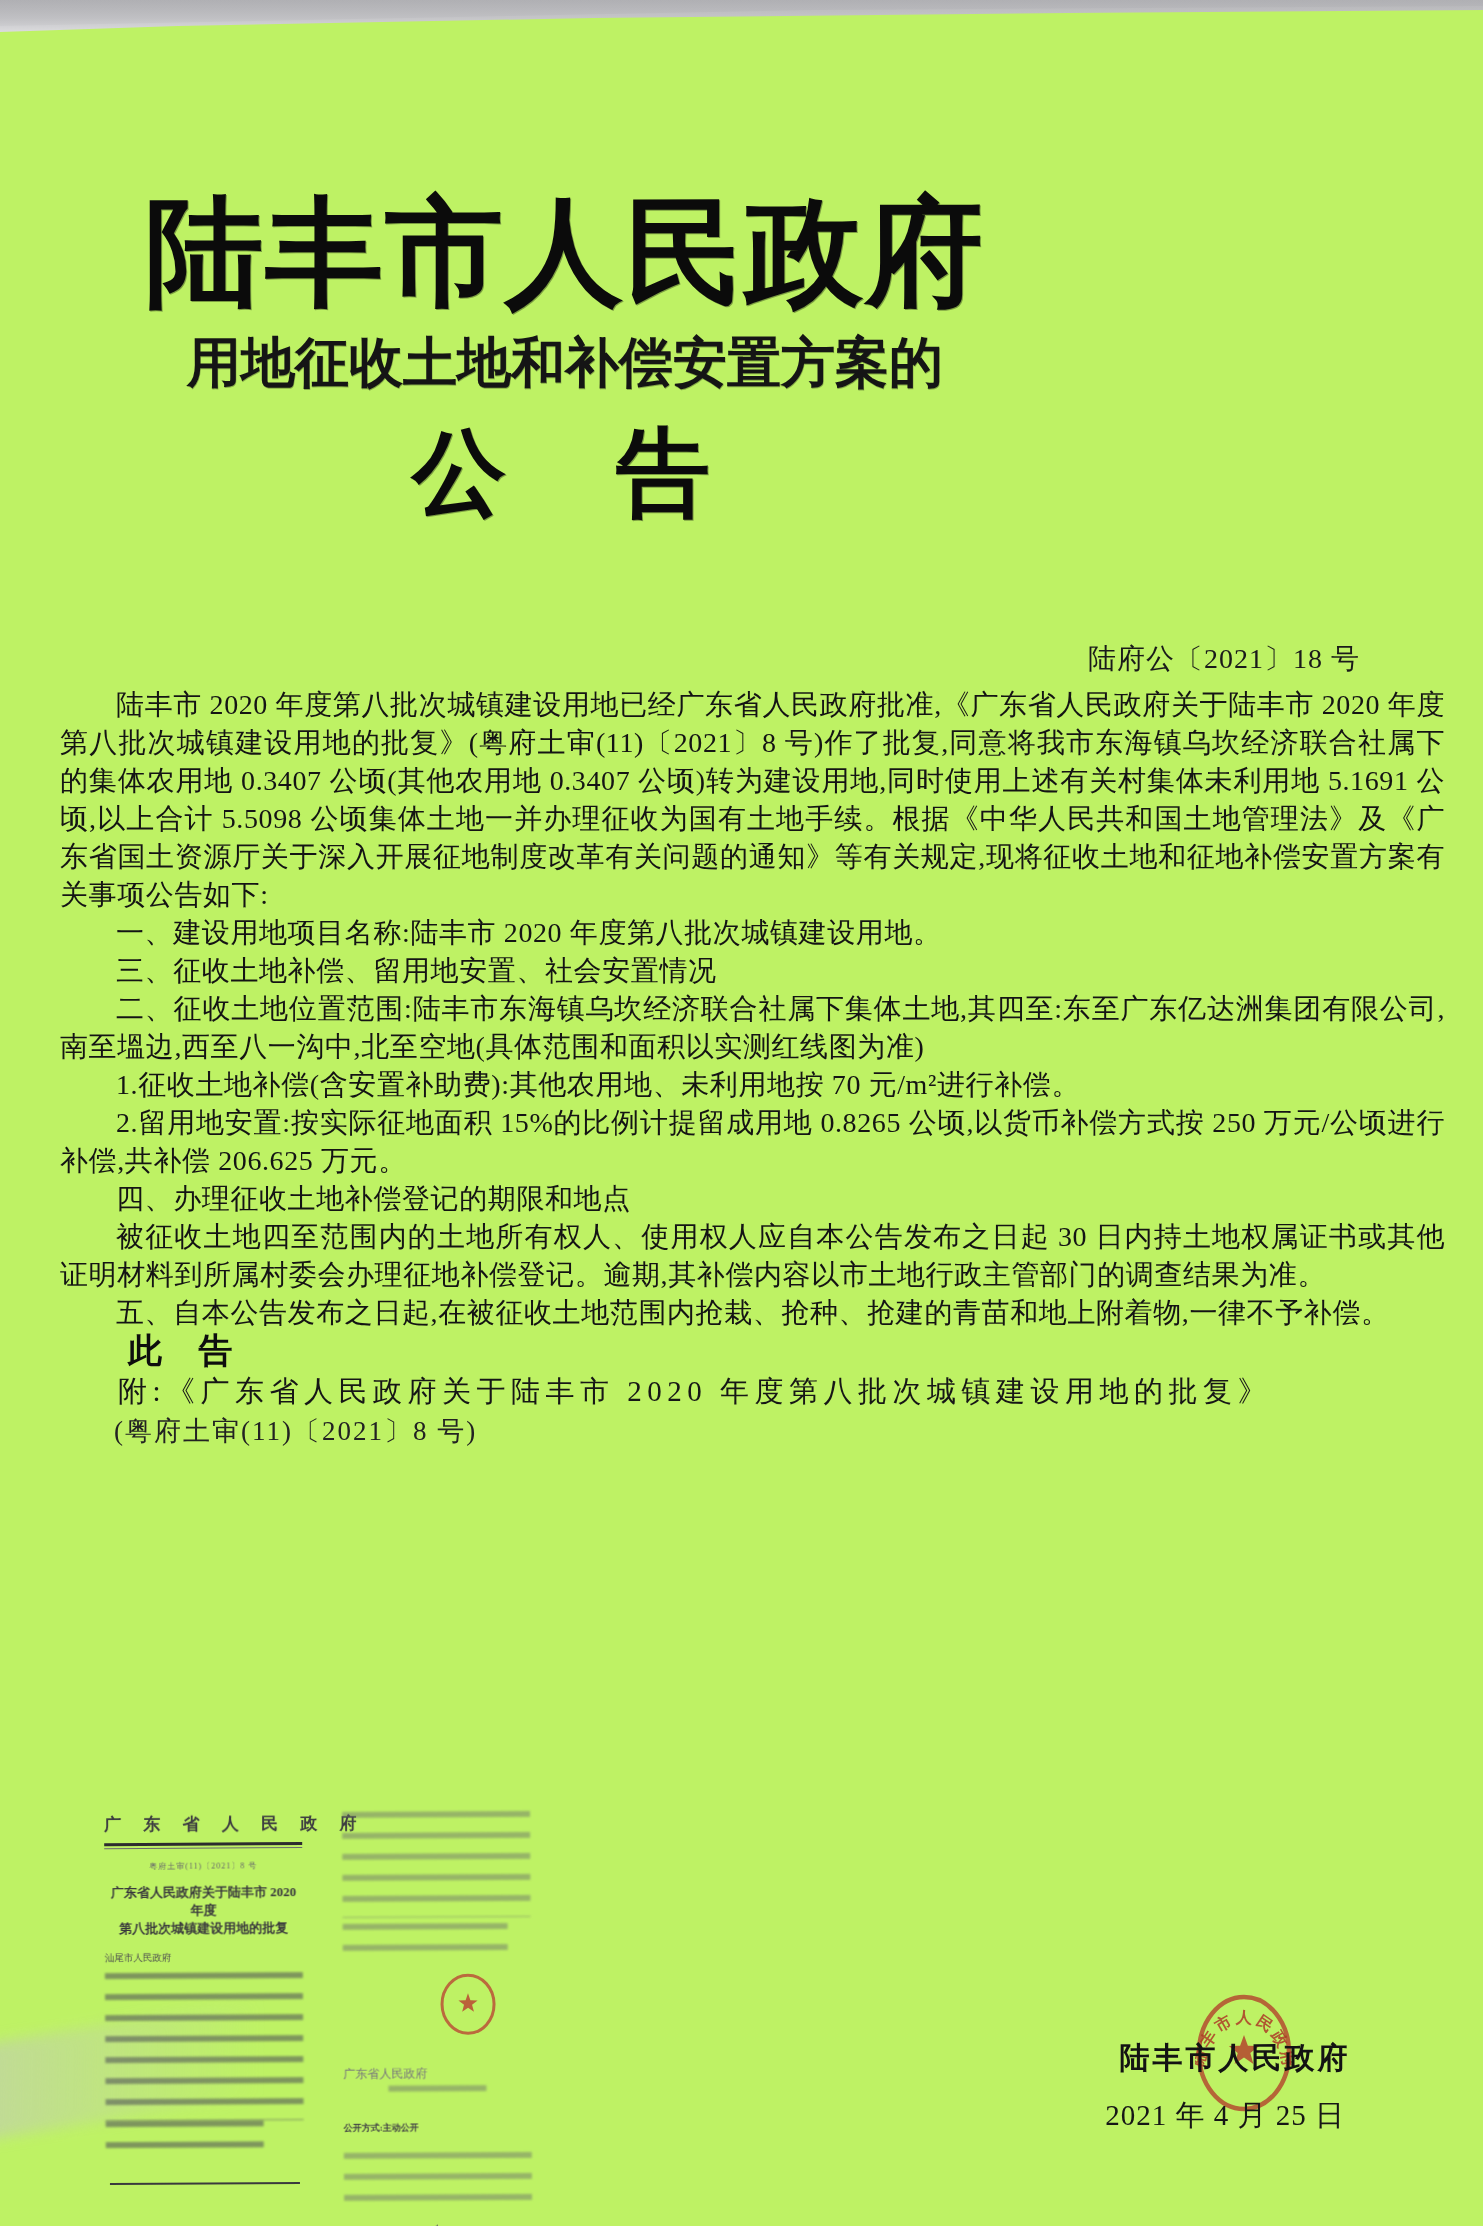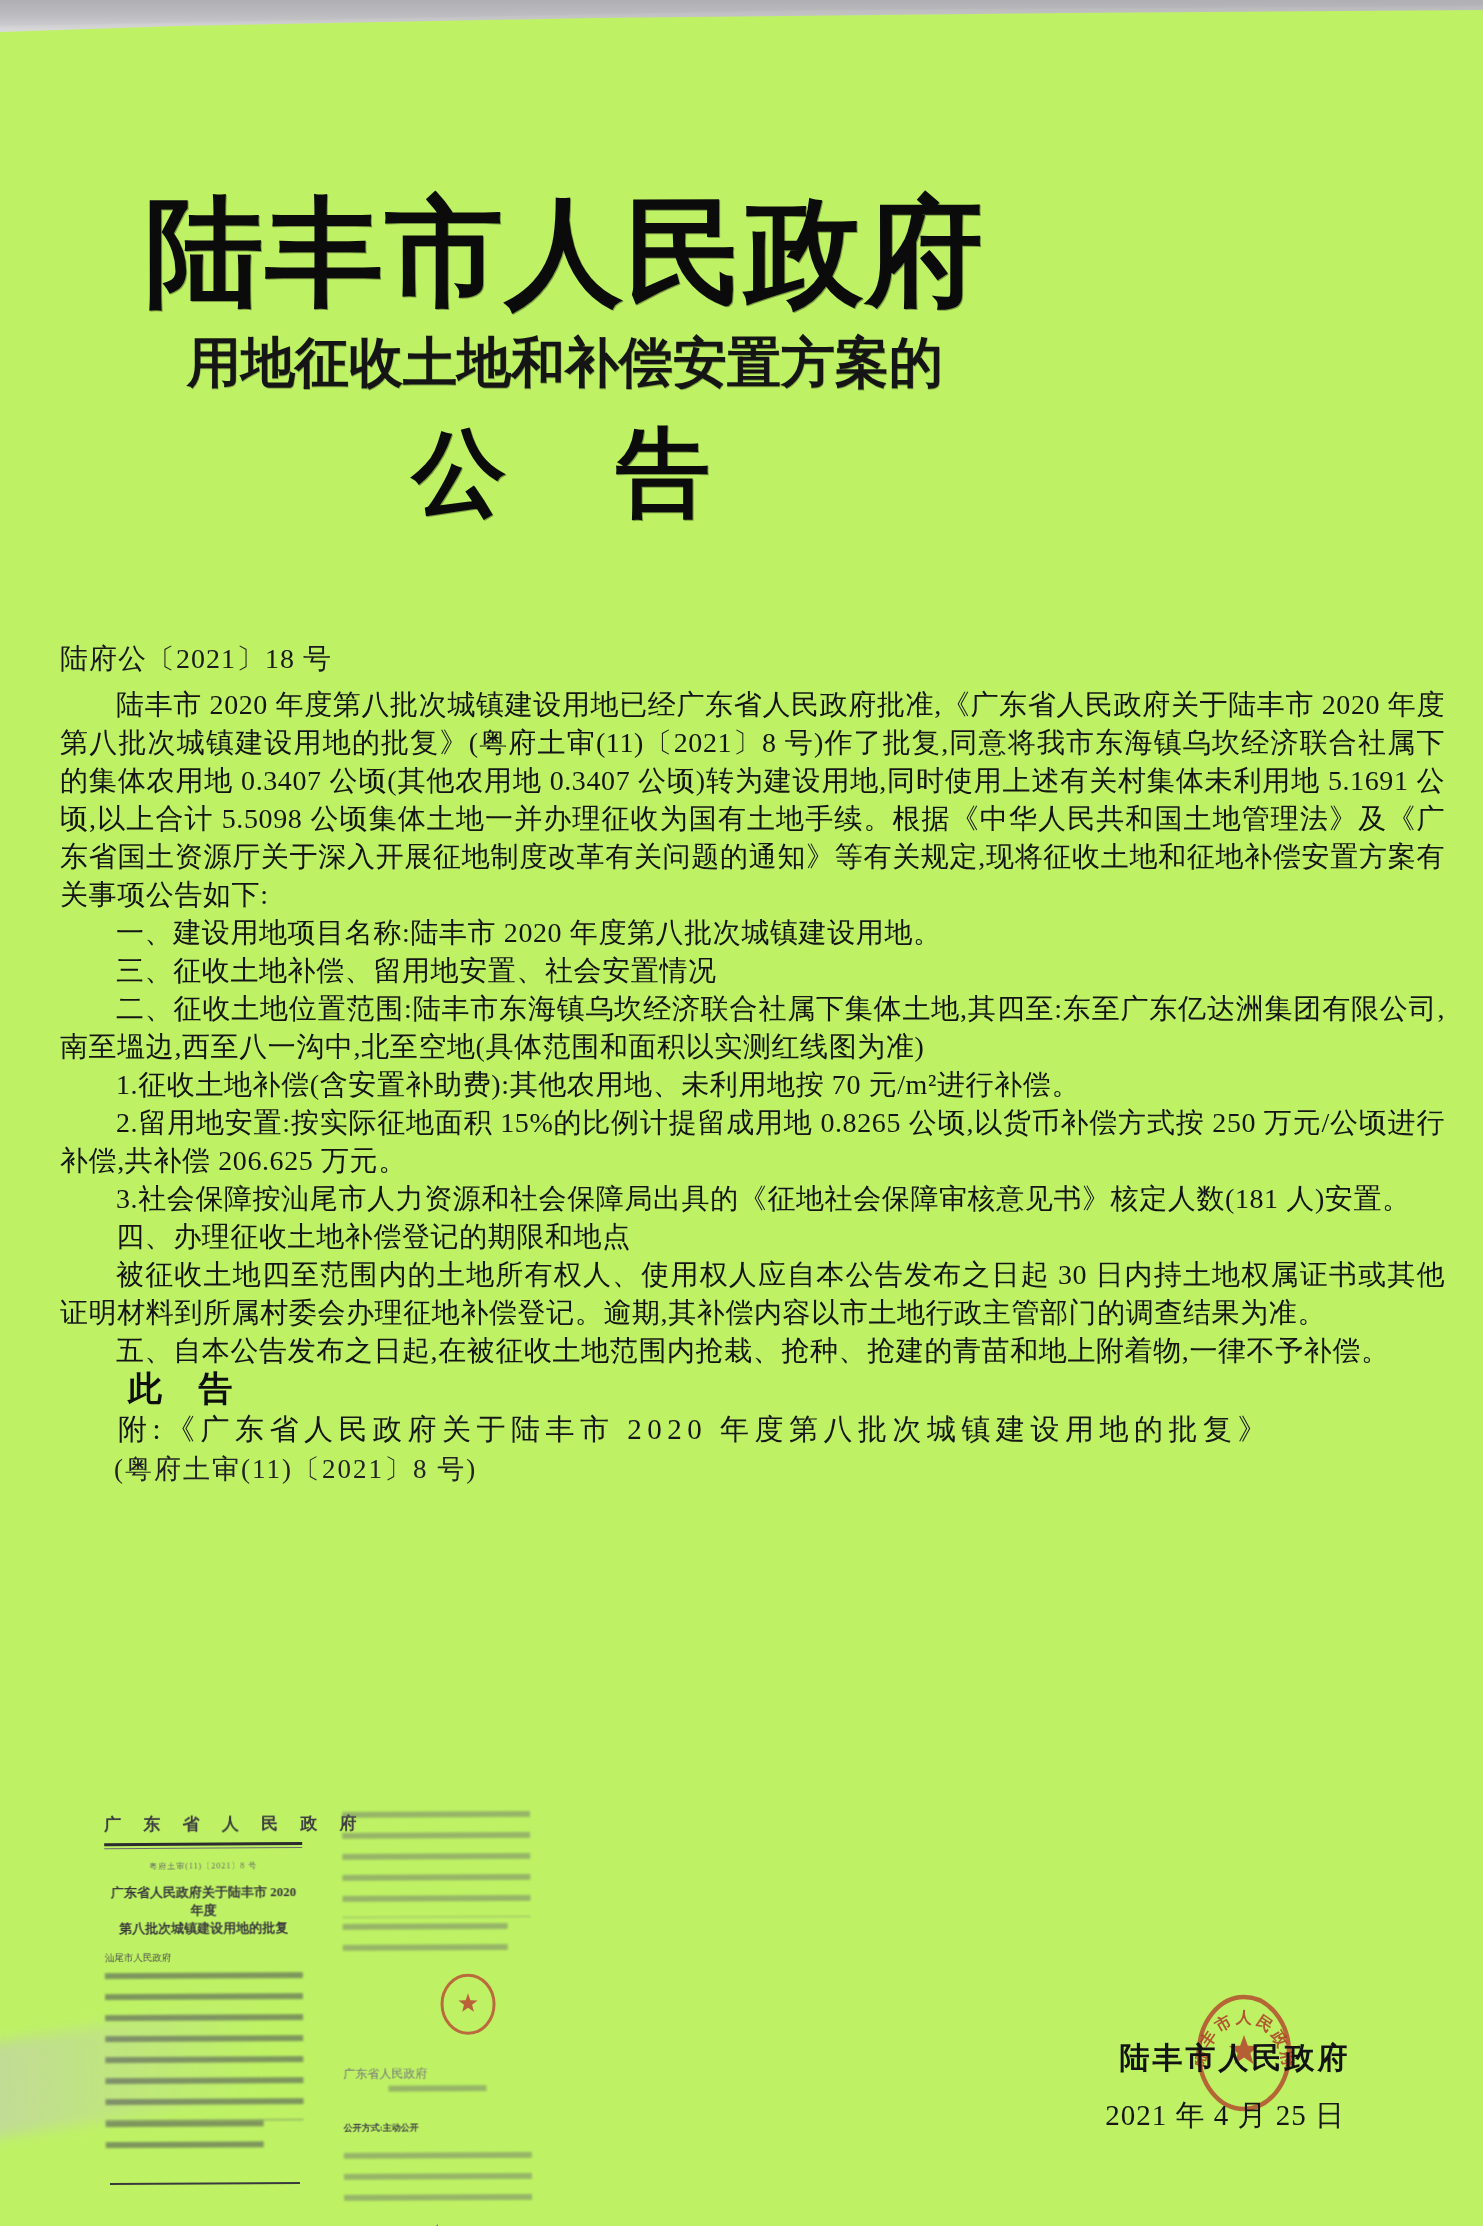--- a/index.html
+++ b/index.html
@@ -34,21 +34,21 @@
   }
   .subtitle{
     margin:18px 0 0;font-size:54px;line-height:62px;font-weight:bold;color:#151515;
     text-shadow:.5px .5px 0 rgba(0,0,0,.3);
   }
   .notice-title{
     margin:24px 0 0;font-size:94px;line-height:110px;font-weight:bold;color:#0b0b0b;
     letter-spacing:8px;text-shadow:1px 1px 0 rgba(0,0,0,.35);white-space:nowrap;
   }
   .doc-number{
-    position:absolute;left:60px;top:640px;width:1300px;text-align:left;
+    position:absolute;left:60px;top:640px;width:1300px;text-align:right;
     font-size:28px;color:#1a1a1a;letter-spacing:1px;
   }
   
   .body-text{
     position:absolute;left:60px;top:686px;width:1385px;
     font-size:28px;line-height:38px;letter-spacing:.6px;
     text-align:justify;color:#141414;
   }
   .body-text p{margin:0;text-indent:2em;}
   .cigao{
@@ -130,21 +130,20 @@
 
   <div class="doc-number">陆府公〔2021〕18 号</div>
 
   <div class="body-text">
     <p>陆丰市 2020 年度第八批次城镇建设用地已经广东省人民政府批准,《广东省人民政府关于陆丰市 2020 年度第八批次城镇建设用地的批复》(粤府土审(11)〔2021〕8 号)作了批复,同意将我市东海镇乌坎经济联合社属下的集体农用地 0.3407 公顷(其他农用地 0.3407 公顷)转为建设用地,同时使用上述有关村集体未利用地 5.1691 公顷,以上合计 5.5098 公顷集体土地一并办理征收为国有土地手续。根据《中华人民共和国土地管理法》及《广东省国土资源厅关于深入开展征地制度改革有关问题的通知》等有关规定,现将征收土地和征地补偿安置方案有关事项公告如下:</p>
     <p>一、建设用地项目名称:陆丰市 2020 年度第八批次城镇建设用地。</p>
     <p>三、征收土地补偿、留用地安置、社会安置情况</p>
     <p>二、征收土地位置范围:陆丰市东海镇乌坎经济联合社属下集体土地,其四至:东至广东亿达洲集团有限公司,南至塭边,西至八一沟中,北至空地(具体范围和面积以实测红线图为准)</p>
     <p>1.征收土地补偿(含安置补助费):其他农用地、未利用地按 70 元/m²进行补偿。</p>
     <p>2.留用地安置:按实际征地面积 15%的比例计提留成用地 0.8265 公顷,以货币补偿方式按 250 万元/公顷进行补偿,共补偿 206.625 万元。</p>
-    <p>3.社会保障按汕尾市人力资源和社会保障局出具的《征地社会保障审核意见书》核定人数(181 人)安置。</p>
     <p>四、办理征收土地补偿登记的期限和地点</p>
     <p>被征收土地四至范围内的土地所有权人、使用权人应自本公告发布之日起 30 日内持土地权属证书或其他证明材料到所属村委会办理征地补偿登记。逾期,其补偿内容以市土地行政主管部门的调查结果为准。</p>
     <p>五、自本公告发布之日起,在被征收土地范围内抢栽、抢种、抢建的青苗和地上附着物,一律不予补偿。</p>
 
     <p class="cigao">此 告</p>
     <p class="attach-1">附:《广东省人民政府关于陆丰市 2020 年度第八批次城镇建设用地的批复》</p>
     <p class="attach-2">(粤府土审(11)〔2021〕8 号)</p>
   </div>
 
   <div class="preview">

